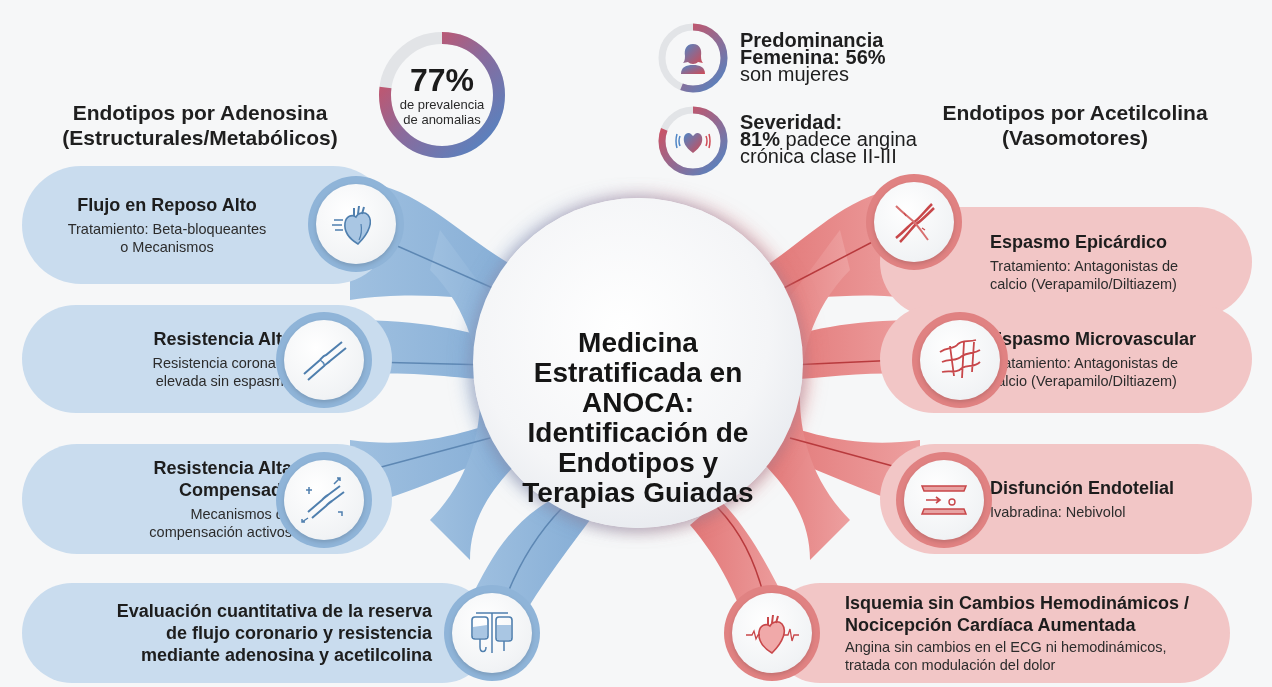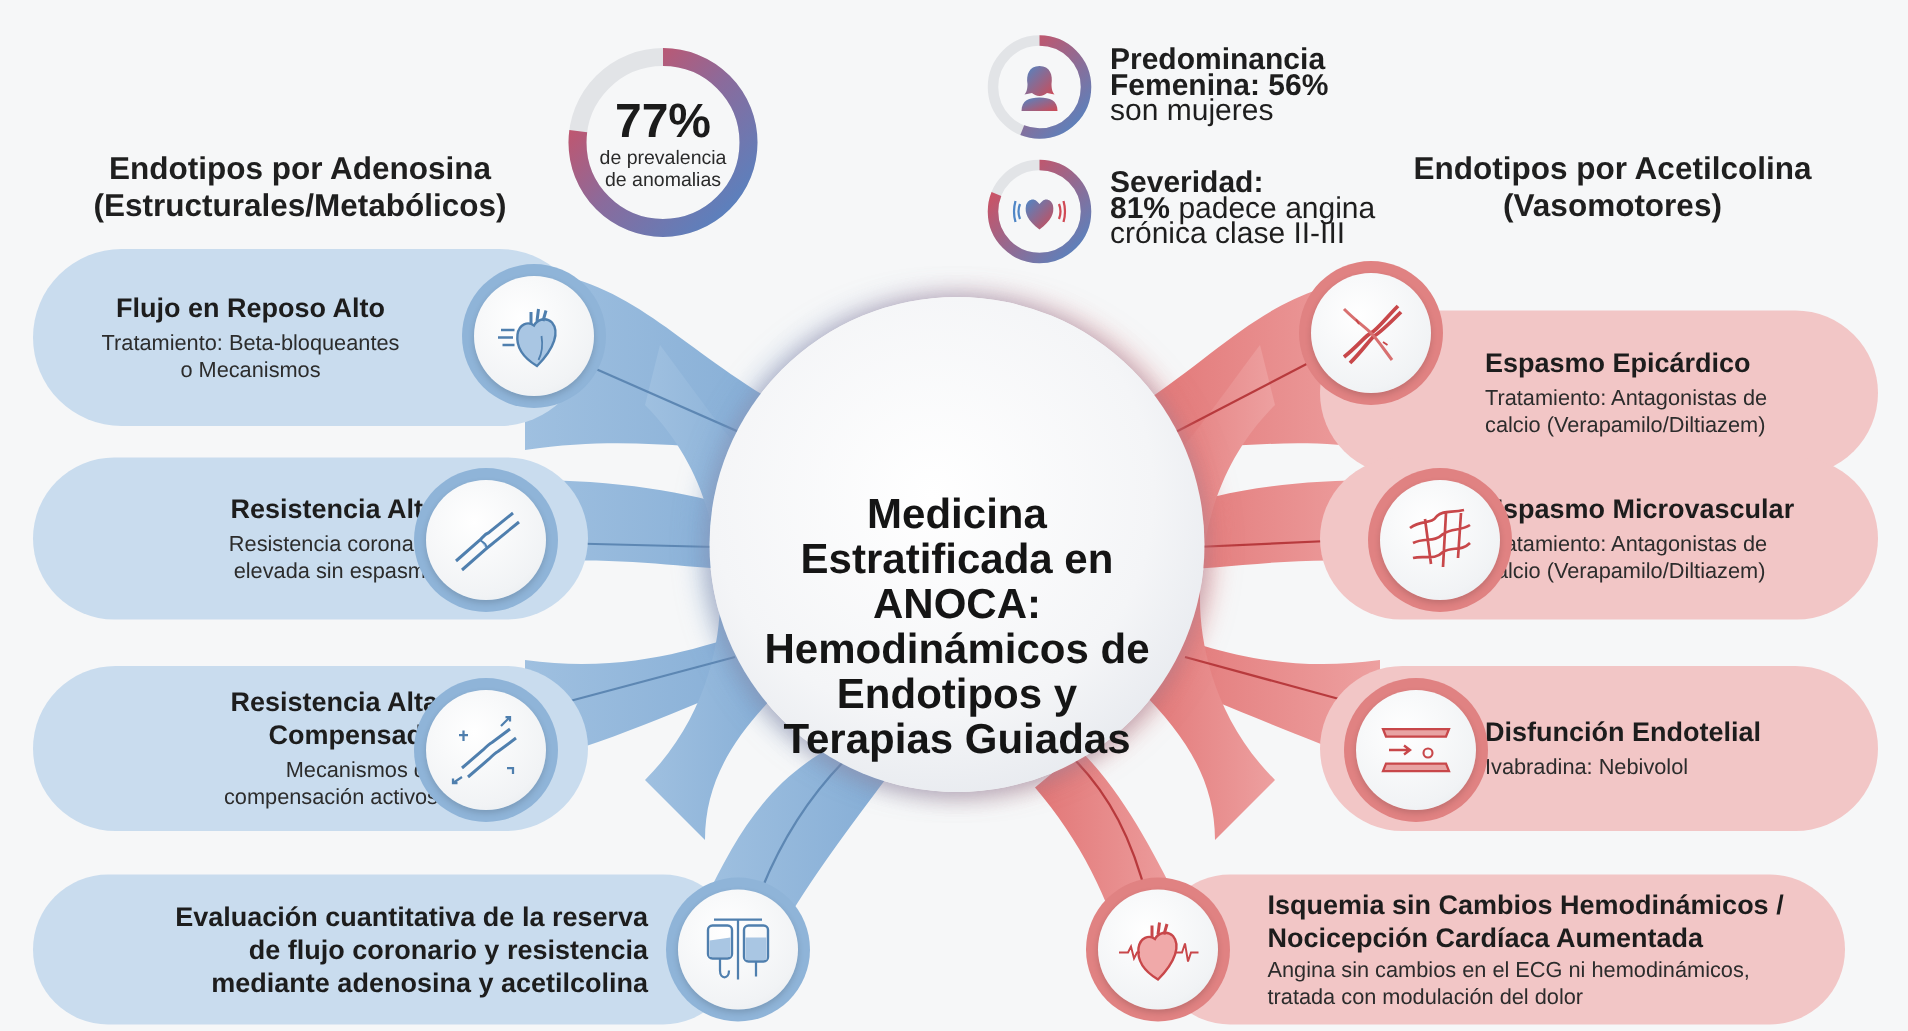--- a/index.html
+++ b/index.html
@@ -351,19 +351,19 @@
         <path d="M2 30 L8 30 L10 26 L12 34 L14 30 L16 30 M40 30 L44 30 L46 24 L48 36 L50 30 L55 30" stroke="#c8474a" stroke-width="1.3" fill="none"></path>
       </svg>
     </div>
   </div>
 
   <div id="center">
     <div class="c-title">
       <span>Medicina</span>
       <span>Estratificada en</span>
       <span>ANOCA:</span>
-      <span>Hemodinámicos de</span>
+      <span>Identificación de</span>
       <span>Endotipos y</span>
       <span>Terapias Guiadas</span>
     </div>
   </div>
 
 </div>
 
 </body></html>

